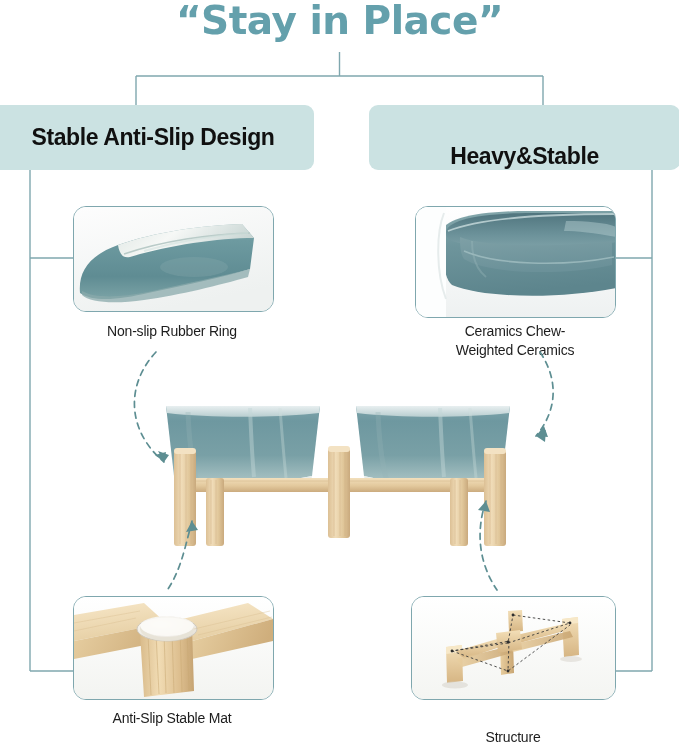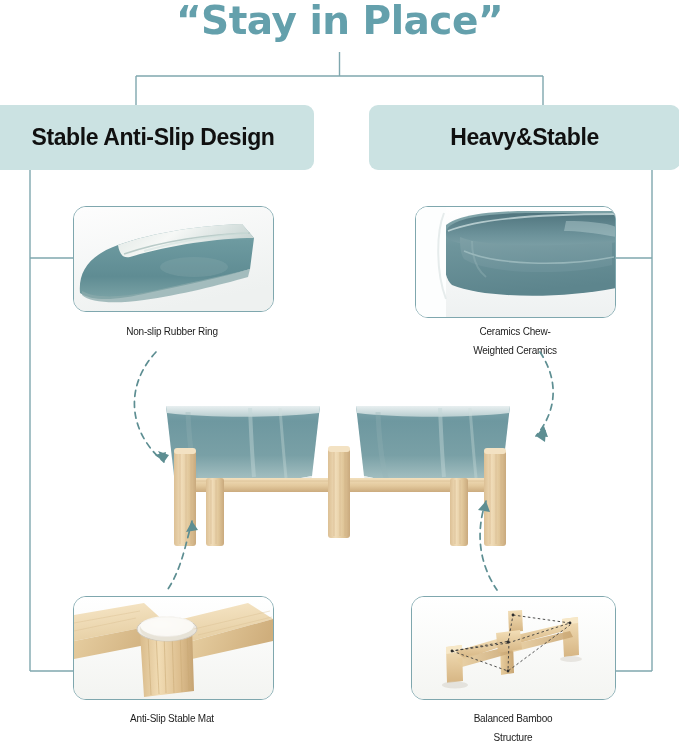--- a/index.html
+++ b/index.html
@@ -27,21 +27,21 @@
   .pill{
     position:absolute;
     background:#cbe2e2;
     border-radius:9px;
     display:flex;align-items:center;justify-content:center;
     font-size:23px;font-weight:bold;color:#101010;
     letter-spacing:-0.4px;
     white-space:nowrap;
   }
   #pill-left{left:-8px;top:105px;width:322px;height:65px;}
-  #pill-right{left:369px;top:105px;width:311px;height:65px;}
+  #pill-right{left:369px;top:105px;width:311px;height:65px;align-items:flex-end;}
 
   
   .lines{position:absolute;left:0;top:0;width:679px;height:742px;pointer-events:none;}
 
   
   .photo{
     position:absolute;
     border:1.4px solid #7fa7ae;
     border-radius:13px;
     overflow:hidden;
@@ -51,21 +51,21 @@
   #photo-tr{left:415px;top:206px;width:199px;height:110px;}
   #photo-bl{left:73px;top:596px;width:199px;height:102px;}
   #photo-br{left:411px;top:596px;width:203px;height:102px;}
 
   .photo svg{display:block;width:100%;height:100%;}
 
   
   .caption{
     position:absolute;
     text-align:center;
-    font-size:10px;
+    font-size:14px;
     color:#1d1d1d;
     line-height:19px;
     letter-spacing:-0.2px;
   }
   #cap-tl{left:52px;top:322px;width:240px;}
   #cap-tr{left:410px;top:322px;width:210px;}
   #cap-bl{left:52px;top:709px;width:240px;}
   #cap-br{left:408px;top:709px;width:210px;}
 
   
@@ -371,21 +371,21 @@
       <g fill="#2f2f2f">
         <circle cx="101" cy="18" r="1.4"></circle>
         <circle cx="158" cy="26" r="1.4"></circle>
         <circle cx="40" cy="54" r="1.4"></circle>
         <circle cx="96" cy="74" r="1.4"></circle>
         <circle cx="96" cy="45" r="1.4"></circle>
       </g>
     </svg>
   </div>
   <div class="caption" id="cap-br">
-    <span>Balanced Bamboo</span><br>
+    <br>
     <span>Structure</span>
   </div>
 
   <svg class="arrows" viewBox="0 0 679 742">
     <g fill="none" stroke="#5d8e92" stroke-width="1.7" stroke-dasharray="6 5" stroke-linecap="round">
 
       <path d="M156 352 C126 384 126 430 164 462"></path>
 
       <path d="M540 352 C560 382 556 412 536 436"></path>
 

